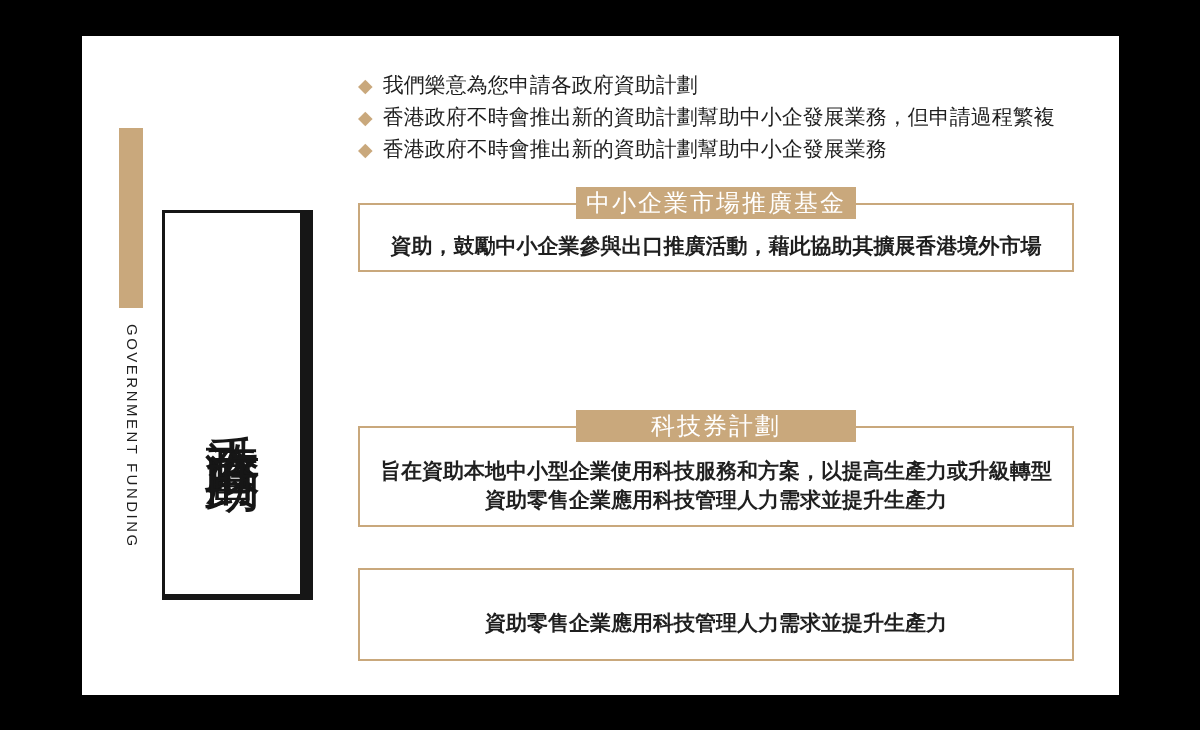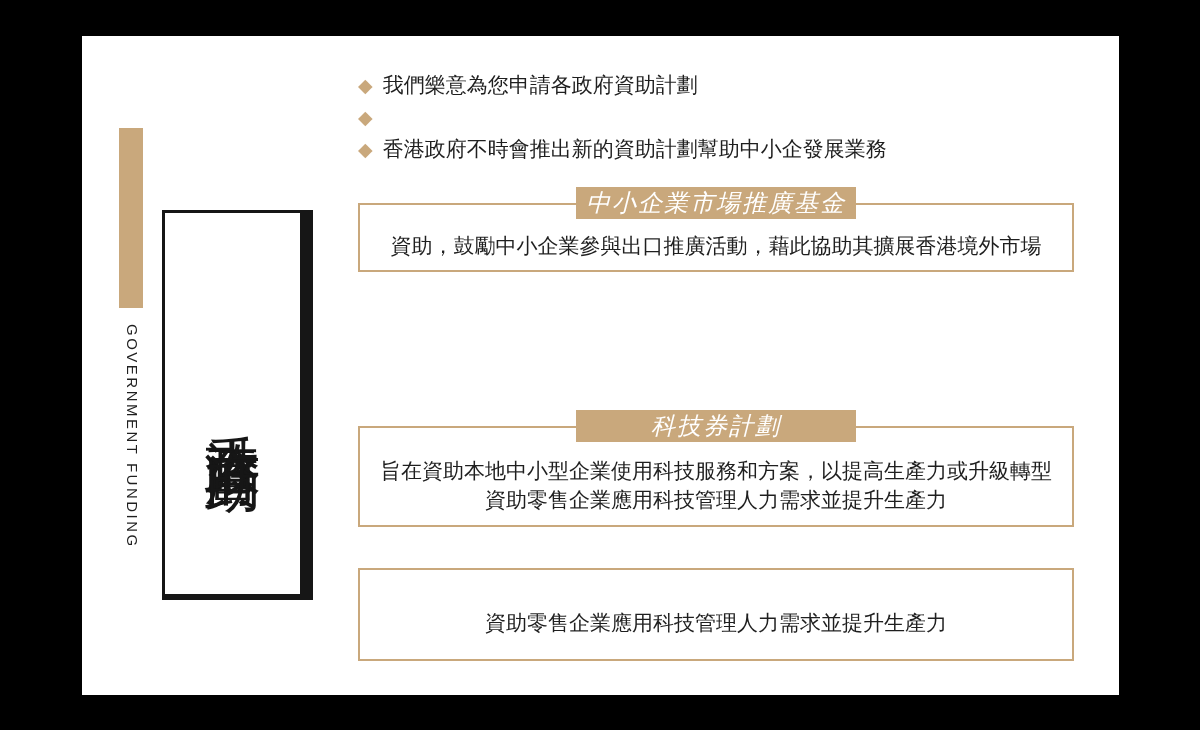--- a/index.html
+++ b/index.html
@@ -61,25 +61,26 @@
     position:absolute;left:0;right:0;top:16px;bottom:0;
     border:2px solid var(--accent);background:#ffffff;
     display:flex;flex-direction:column;align-items:center;justify-content:center;
     padding:18px 10px 2px 10px;
   }
   .banner{
     position:absolute;top:0;left:50%;transform:translateX(-50%);
     width:280px;height:32px;background:var(--accent);
     color:var(--banner-text);font-size:24px;letter-spacing:2px;
     display:flex;align-items:center;justify-content:center;
-    z-index:2;white-space:nowrap;font-style:italic;
+    z-index:2;white-space:nowrap;
   }
   .line{
     font-size:21px;color:var(--ink);line-height:29px;text-align:center;
     white-space:nowrap;
+    font-weight:bold;
   }
 </style>
 </head>
 <body>
 
 <div class="slide">
 
   <div class="accent-bar"></div>
 
   <div class="eyebrow">GOVERNMENT FUNDING</div>
@@ -88,20 +89,21 @@
     <div class="vtext">香港政府資助</div>
   </div>
 
   <div class="bullets">
     <div class="bullet">
       <span class="diamond">◆</span>
       <span>我們樂意為您申請各政府資助計劃</span>
     </div>
     <div class="bullet">
       <span class="diamond">◆</span>
+      <span>香港政府不時會推出新的資助計劃幫助中小企發展業務，但申請過程繁複</span>
     </div>
     <div class="bullet">
       <span class="diamond">◆</span>
       <span>香港政府不時會推出新的資助計劃幫助中小企發展業務</span>
     </div>
   </div>
 
   <div class="section sec-1">
     <div class="banner">中小企業市場推廣基金</div>
     <div class="card">

